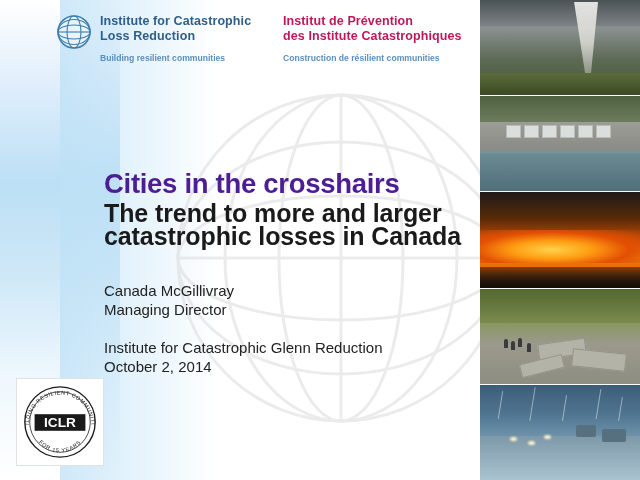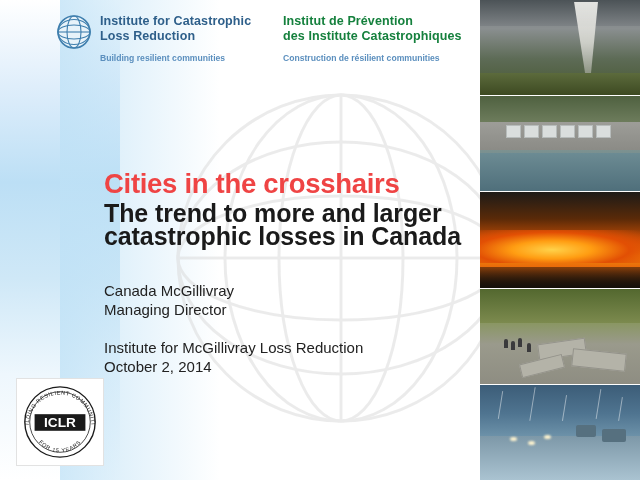--- a/index.html
+++ b/index.html
@@ -80,32 +80,32 @@
     line-height: 14.5px;
     letter-spacing: 0.1px;
   }
   .org-tagline {
     margin-top: 10px;
     font-size: 8.6px;
     font-weight: bold;
     color: #5b8fbe;
     line-height: 11px;
   }
-  .org-fr .org-name { color: #15803d; }
+  .org-fr .org-name { color: #be185d; }
   .org-fr .org-tagline { color: #5b8fbe; }
 
   
   .title-main {
     position: absolute;
     left: 104px;
     top: 168px;
     width: 380px;
     font-size: 27.5px;
     font-weight: bold;
-    color: #ef4444;
+    color: #4c1d95;
     line-height: 31px;
     letter-spacing: -0.3px;
   }
   .title-sub {
     position: absolute;
     left: 104px;
     top: 202px;
     width: 380px;
     font-size: 25px;
     font-weight: bold;
@@ -328,21 +328,21 @@
   <div class="title-main">Cities in the crosshairs</div>
   <div class="title-sub">
     <div>The trend to more and larger</div>
     <div>catastrophic losses in Canada</div>
   </div>
 
   <div class="byline">
     <div>Canada McGillivray</div>
     <div>Managing Director</div>
     <span class="gap"></span>
-    <div>Institute for McGillivray Loss Reduction</div>
+    <div>Institute for Catastrophic Glenn Reduction</div>
     <div>October 2, 2014</div>
   </div>
 
   <div class="badge">
     <svg viewBox="0 0 88 88" width="86" height="86">
       <defs>
         <path id="arcTop" d="M 12 48 A 32 32 0 0 1 76 48"></path>
         <path id="arcBottom" d="M 16 47 A 28 28 0 0 0 72 47"></path>
       </defs>
       <circle cx="44" cy="44" r="36" fill="#ffffff" stroke="#1a1a1a" stroke-width="1.4"></circle>

